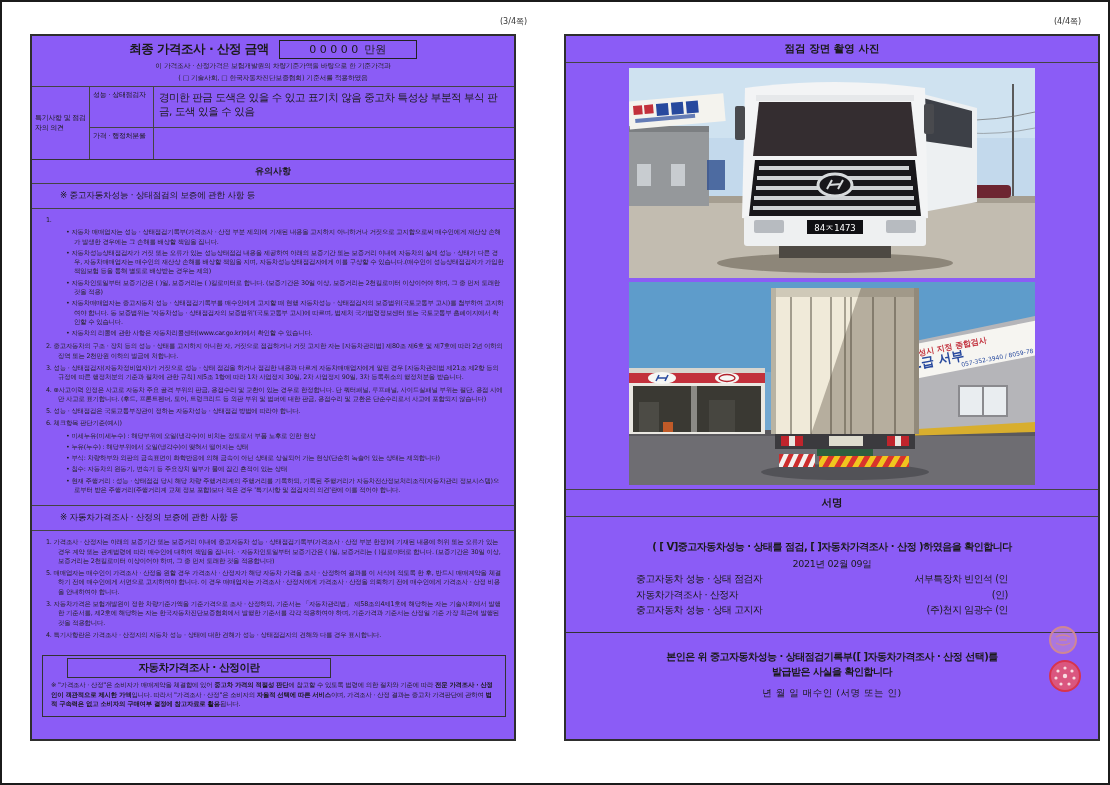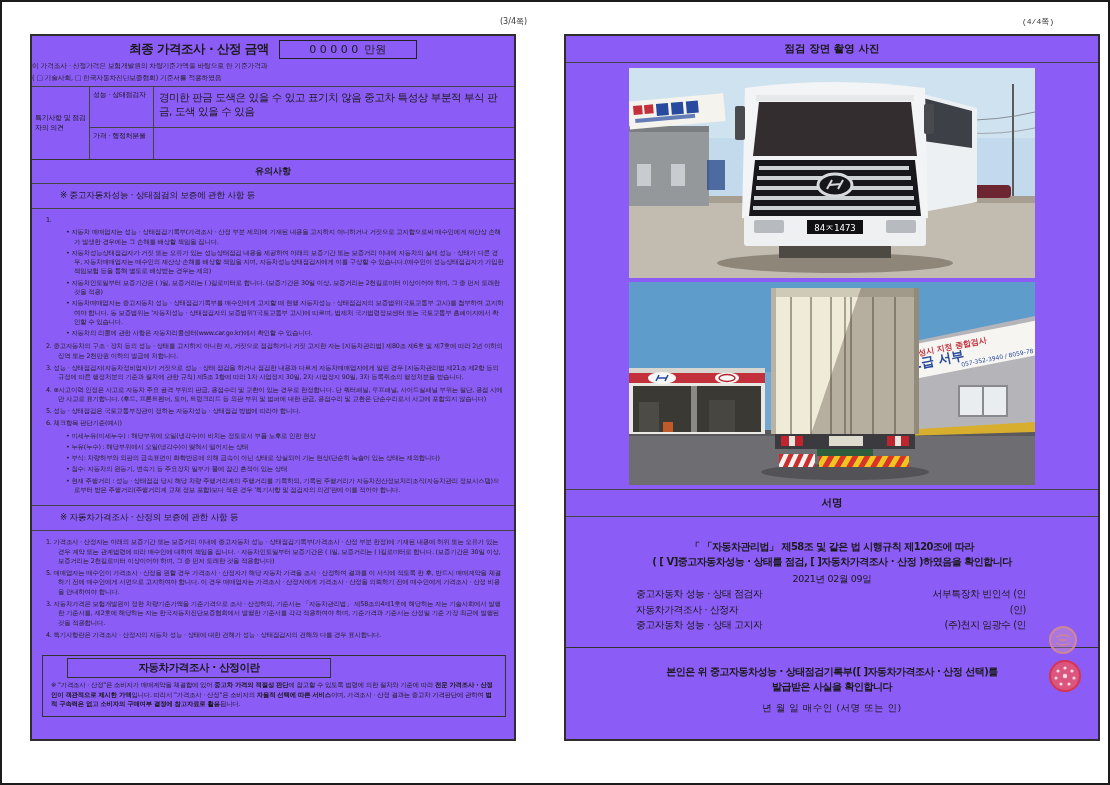--- a/index.html
+++ b/index.html
@@ -3,31 +3,31 @@
 <meta charset="utf-8">
 <style>
   html,body{margin:0;padding:0;}
   body{
     width:1110px;height:785px;background:#fff;position:relative;
     font-family:"DejaVu Sans","Liberation Sans",sans-serif;color:#1a1a1a;
     border:2px solid #1b1b1b;box-sizing:border-box;overflow:hidden;
   }
   .plabel{position:absolute;font-size:8px;color:#333;}
   .plabel.p3{top:14px;left:498px;}
-  .plabel.p4{top:14px;left:1020px;font-family:Liberation Mono, monospace;}
+  .plabel.p4{top:14px;left:1052px;}
   .page{position:absolute;border:2.5px solid #2e2e2e;background:#8b5cf6;box-sizing:border-box;overflow:hidden;}
   .page.left{left:28px;top:32px;width:486px;height:707px;}
   .page.right{left:562px;top:32px;width:536px;height:707px;}
 
   
   .row1{border-bottom:1px solid #444;padding:4px 0 3px 0;}
   .titleline{display:flex;justify-content:center;align-items:center;gap:10px;}
   .bigtitle{font-weight:bold;font-size:12.5px;letter-spacing:-0.5px;}
   .pricebox{border:1.2px solid #222;padding:1px 8px;font-size:11px;display:inline-flex;gap:6px;align-items:center;min-width:120px;justify-content:center;}
-  .note{font-size:6.8px;color:#222;margin-top:2px;letter-spacing:-0.2px;}
+  .note{text-align:center;font-size:6.8px;color:#222;margin-top:2px;letter-spacing:-0.2px;}
   .oprows{display:flex;border-bottom:1.6px solid #333;}
   .opcol1{width:58px;border-right:1px solid #444;font-size:7px;display:flex;align-items:center;padding:2px 3px;box-sizing:border-box;letter-spacing:-0.3px;}
   .opcolrest{flex:1;display:flex;flex-direction:column;}
   .oprow{display:flex;border-bottom:1px solid #444;flex:1;}
   .oprow.last{border-bottom:none;}
   .opcol2{width:64px;border-right:1px solid #444;font-size:7px;padding:3px 3px;box-sizing:border-box;letter-spacing:-0.3px;}
   .opcol3{flex:1;font-size:10.5px;padding:3px 5px;letter-spacing:-0.4px;line-height:1.35;}
   .oprow1{min-height:40px;}
   .oprow2{min-height:31px;}
 
@@ -49,21 +49,21 @@
   .defbody b{font-weight:bold;}
 
   
   .band.big{font-size:10.5px;padding:6px 0;}
   .photo{width:406px;margin:5px auto 0 auto;}
   .photo svg{display:block;}
   .photo.second{margin-top:4px;margin-bottom:4px;}
   .sigwrap{position:relative;padding-top:22px;}
   .stmt{text-align:center;font-weight:bold;font-size:10px;letter-spacing:-0.5px;line-height:1.5;}
   .sigdate{text-align:center;font-size:9.5px;margin-top:4px;letter-spacing:-0.3px;}
-  .signrow{display:flex;justify-content:space-between;padding:0 72px 0 70px;font-size:9.8px;letter-spacing:-0.4px;line-height:1.6;}
+  .signrow{display:flex;justify-content:space-between;padding:0 90px 0 70px;font-size:9.8px;letter-spacing:-0.4px;line-height:1.6;}
   .seal{position:absolute;}
   .seal.s1{right:20px;top:108px;}
   .seal.s2{right:16px;top:142px;}
   .hr2{border-top:1.4px solid #333;margin-top:14px;}
   .confirm{padding-top:16px;}
   .buyline{text-align:center;font-size:9.5px;margin-top:8px;letter-spacing:0.5px;}
 </style>
 </head>
 <body>
 
@@ -271,21 +271,20 @@
         <rect x="200" y="154" width="34" height="10" fill="#dedccf"></rect>
         <rect x="188" y="167" width="56" height="7" fill="#2e5e3e"></rect>
         <rect x="150" y="172" width="36" height="13" fill="url(#redwhite)"></rect>
         <rect x="190" y="174" width="90" height="11" fill="url(#chev)"></rect>
       </svg>
     </div>
 
     <div class="band center big topline" style="border-top:1px solid #444;">서명</div>
 
     <div class="sigwrap">
-      <div class="stmt">「 「자동차관리법」 제58조 및 같은 법 시행규칙 제120조에 따라</div>
       <div class="stmt">( [ V]중고자동차성능 · 상태를 점검, [   ]자동차가격조사 · 산정 )하였음을 확인합니다</div>
       <div class="sigdate">2021년 02월 09일</div>
 
       <div class="signrow">
         <span class="role">중고자동차 성능 · 상태 점검자</span>
         <span class="sname">서부특장차 빈인석 (인</span>
       </div>
       <div class="signrow">
         <span class="role">자동차가격조사 ·  산정자</span>
         <span class="sname">(인)</span>

